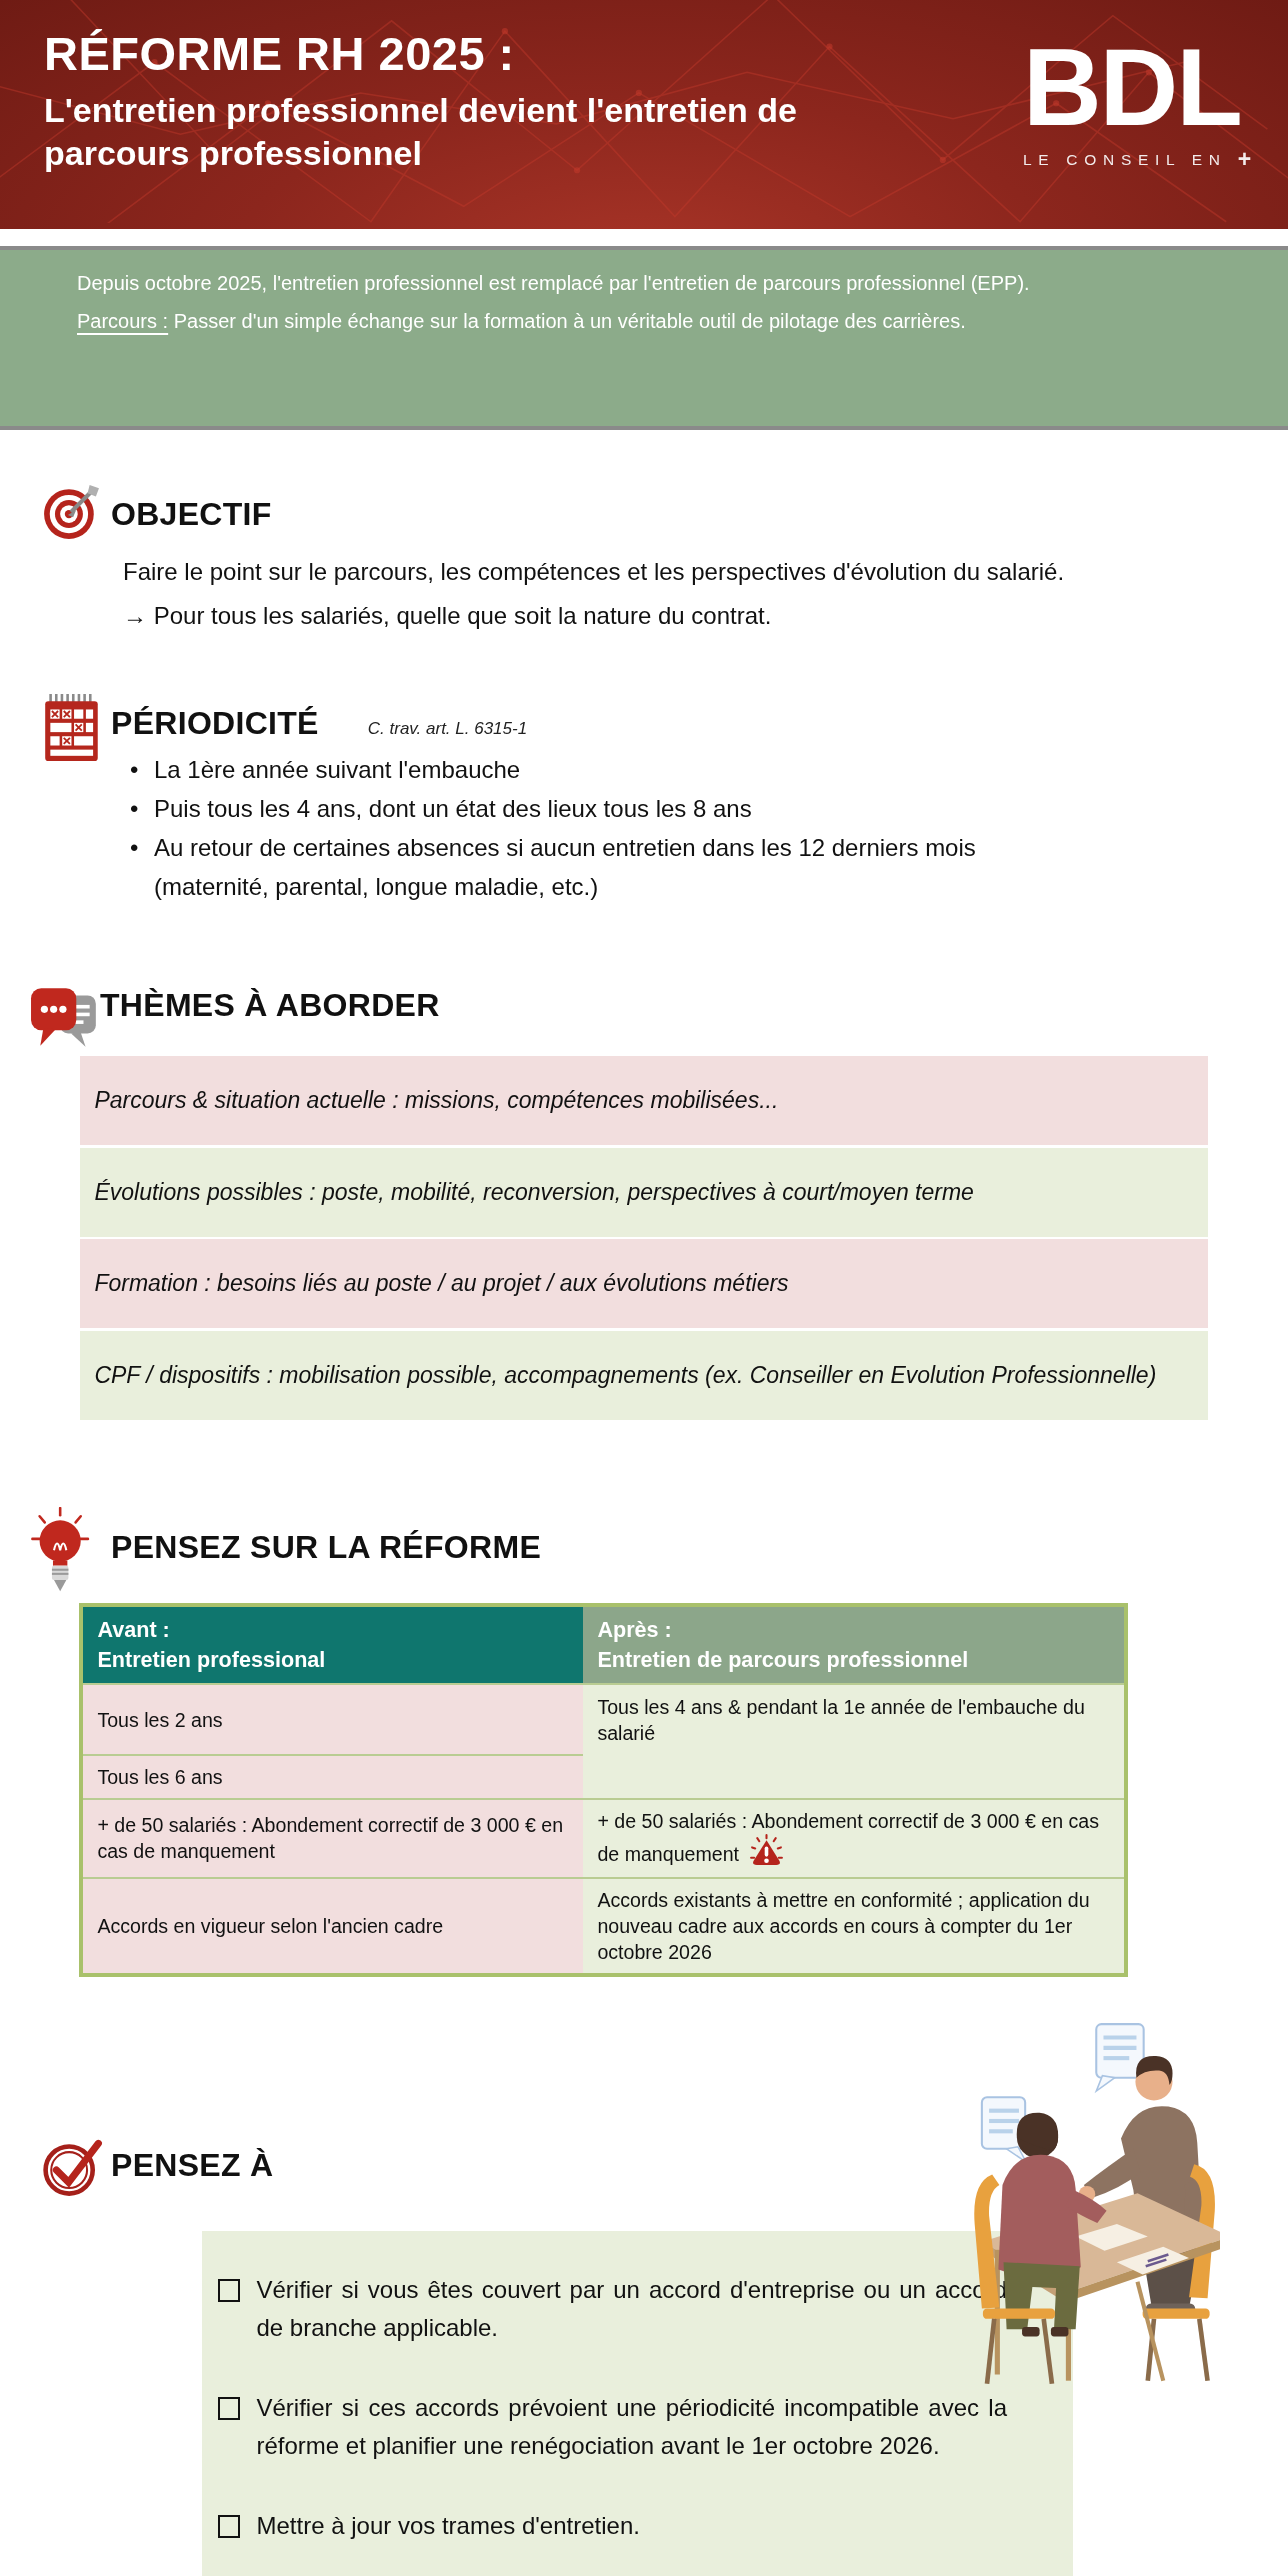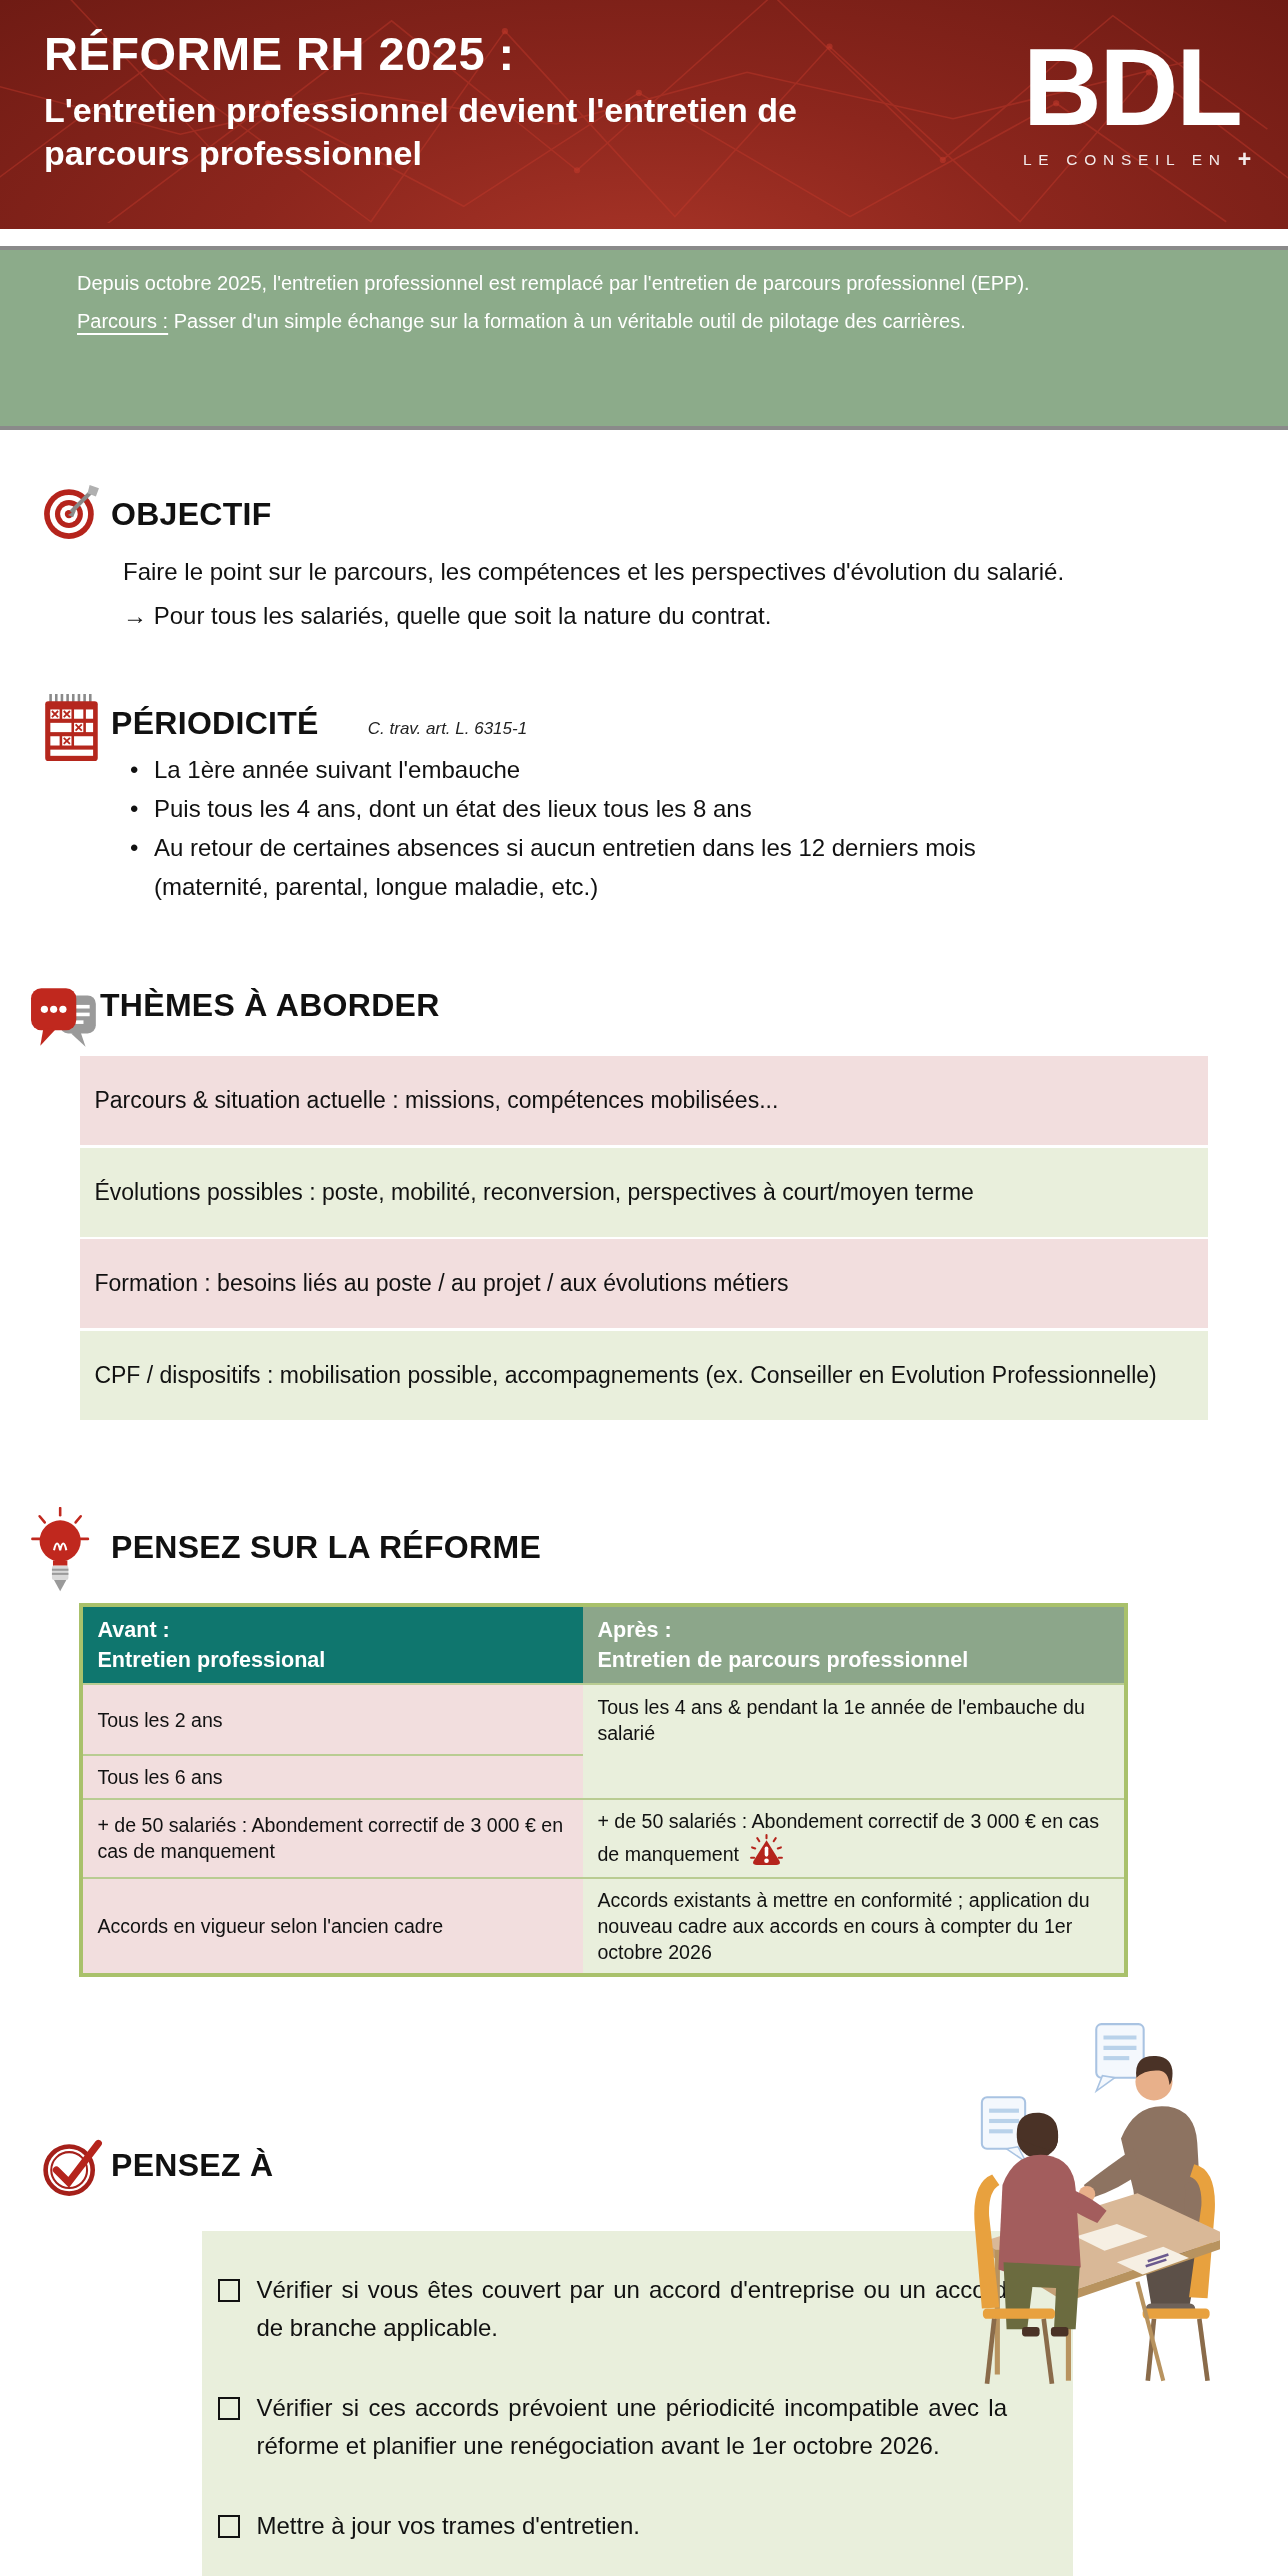--- a/index.html
+++ b/index.html
@@ -36,21 +36,21 @@
   .objectif-body p{margin:0 0 4.1px 0;}
 
   
   .perio-note{font-size:17px;font-style:italic;font-weight:normal;letter-spacing:0;margin-left:49px;color:#222;}
   .perio-list{position:absolute;left:126px;top:750px;width:927px;margin:0;padding:0;list-style:none;
               font-size:24px;line-height:39px;color:#111;}
   .perio-list li{position:relative;padding-left:28px;margin:0;}
   .perio-list li::before{content:"•";position:absolute;left:4.1px;font-size:24px;}
 
   
-  .themes-rows{position:absolute;left:80px;top:1056px;width:1128px;}
+  .themes-rows{position:absolute;left:80px;top:1056px;width:1128px;font-style:italic;}
   .theme-row{box-sizing:border-box;min-height:89px;margin-bottom:2.6px;display:flex;align-items:center;
              padding:5.2px 41px 5.2px 14.4px;font-size:23px;line-height:37px;color:#111;}
   .tone-pink{background:#f2dede;}
   .tone-green{background:#e9efdc;}
 
   
   .rtable{position:absolute;left:79px;top:1603px;width:1049px;box-sizing:border-box;
           border:4.1px solid #a9c16b;background:#e9efdc;}
   .rrow{display:grid;grid-template-columns:500px 541px;}
   .rcell{box-sizing:border-box;display:flex;flex-direction:column;justify-content:center;

